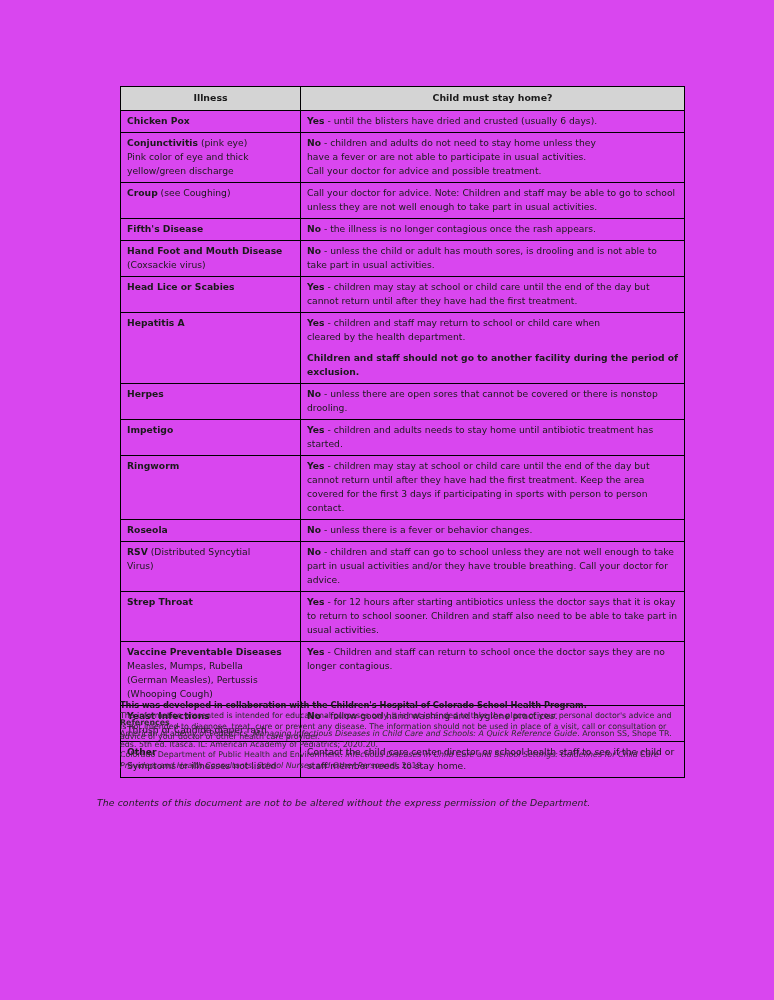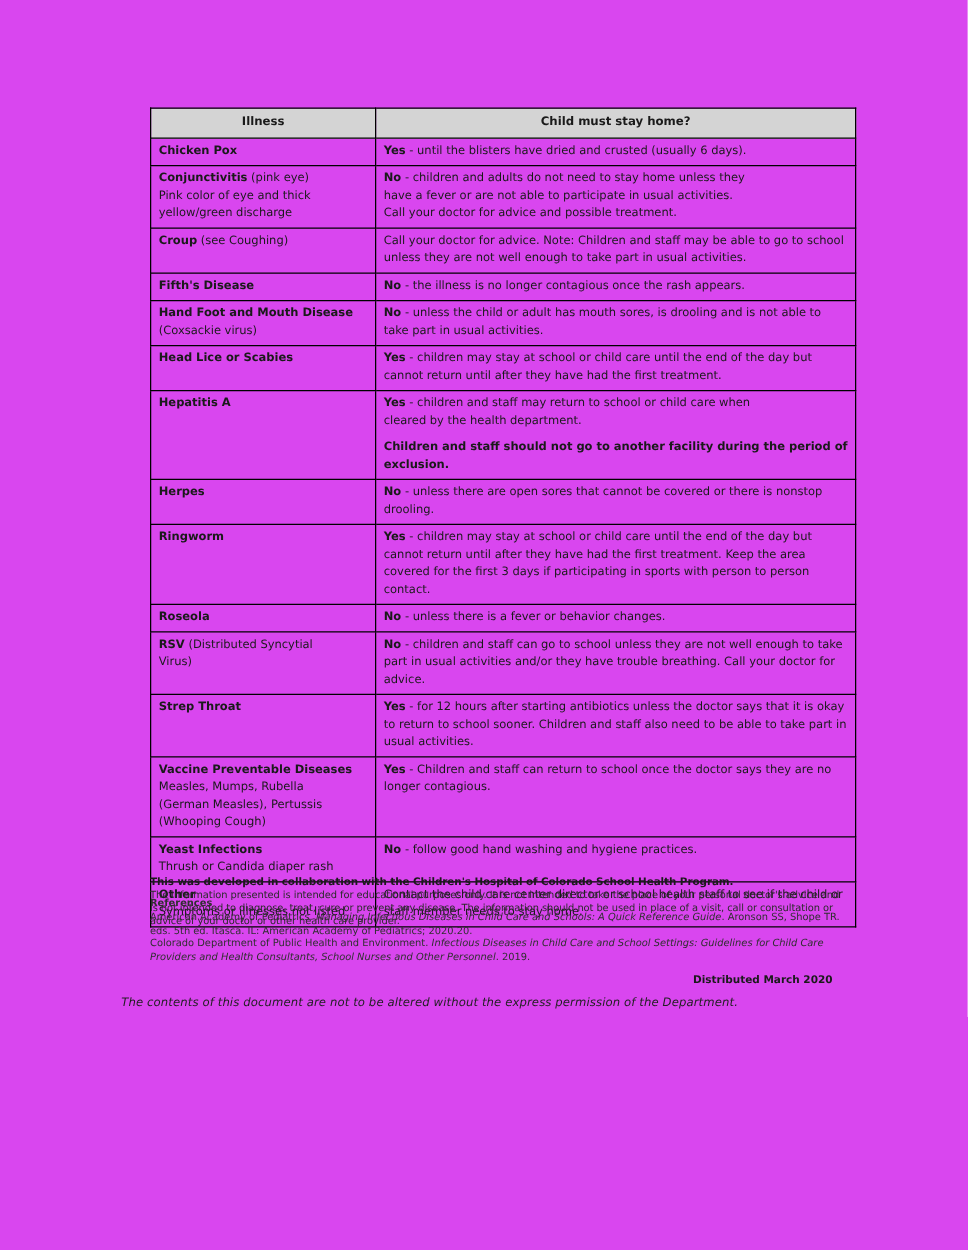--- a/index.html
+++ b/index.html
@@ -208,20 +208,28 @@
             <div class="para">cleared by the health department.</div>
             <span class="ans-bold-para">Children and staff should not go to another facility during the period of exclusion.</span>
           </td>
         </tr>
         <tr>
           <td class="col-illness">
             <div><span class="name-main">Herpes</span></div>
           </td>
           <td class="col-answer">
             <div class="para"><span class="ans-lead">No</span><span> - </span><span>unless there are open sores that cannot be covered or there is nonstop drooling.</span></div>
+          </td>
+        </tr>
+        <tr>
+          <td class="col-illness">
+            <div><span class="name-main">Impetigo</span></div>
+          </td>
+          <td class="col-answer">
+            <div class="para"><span class="ans-lead">Yes</span><span> - </span><span>children and adults needs to stay home until antibiotic treatment has started.</span></div>
           </td>
         </tr>
         <tr>
           <td class="col-illness">
             <div><span class="name-main">Ringworm</span></div>
           </td>
           <td class="col-answer">
             <div class="para"><span class="ans-lead">Yes</span><span> - </span><span>children may stay at school or child care until the end of the day but cannot return until after they have had the first treatment. Keep the area covered for the first 3 days if participating in sports with person to person contact.</span></div>
           </td>
         </tr>
@@ -290,17 +298,16 @@
   <div class="references">
     <div class="references-title">References</div>
     <div class="ref-line">
       <span>American Academy of Pediatrics.  </span><em>Managing Infectious Diseases in Child Care and Schools: A Quick Reference Guide</em><span>. Aronson SS, Shope TR. eds. 5th ed. Itasca. IL: American Academy of Pediatrics; 2020.20.</span>
     </div>
     <div class="ref-line">
       <span>Colorado Department of Public Health and Environment.  </span><em>Infectious Diseases in Child Care and School Settings: Guidelines for Child Care Providers and Health Consultants, School Nurses and Other Personnel</em><span>. 2019.</span>
     </div>
   </div>
 
-  <div class="distributed">Distributed March 2020</div>
 
   <div class="altered-note">The contents of this document are not to be altered without  the express permission of the Department.</div>
 
 </div>
 
 </body></html>

